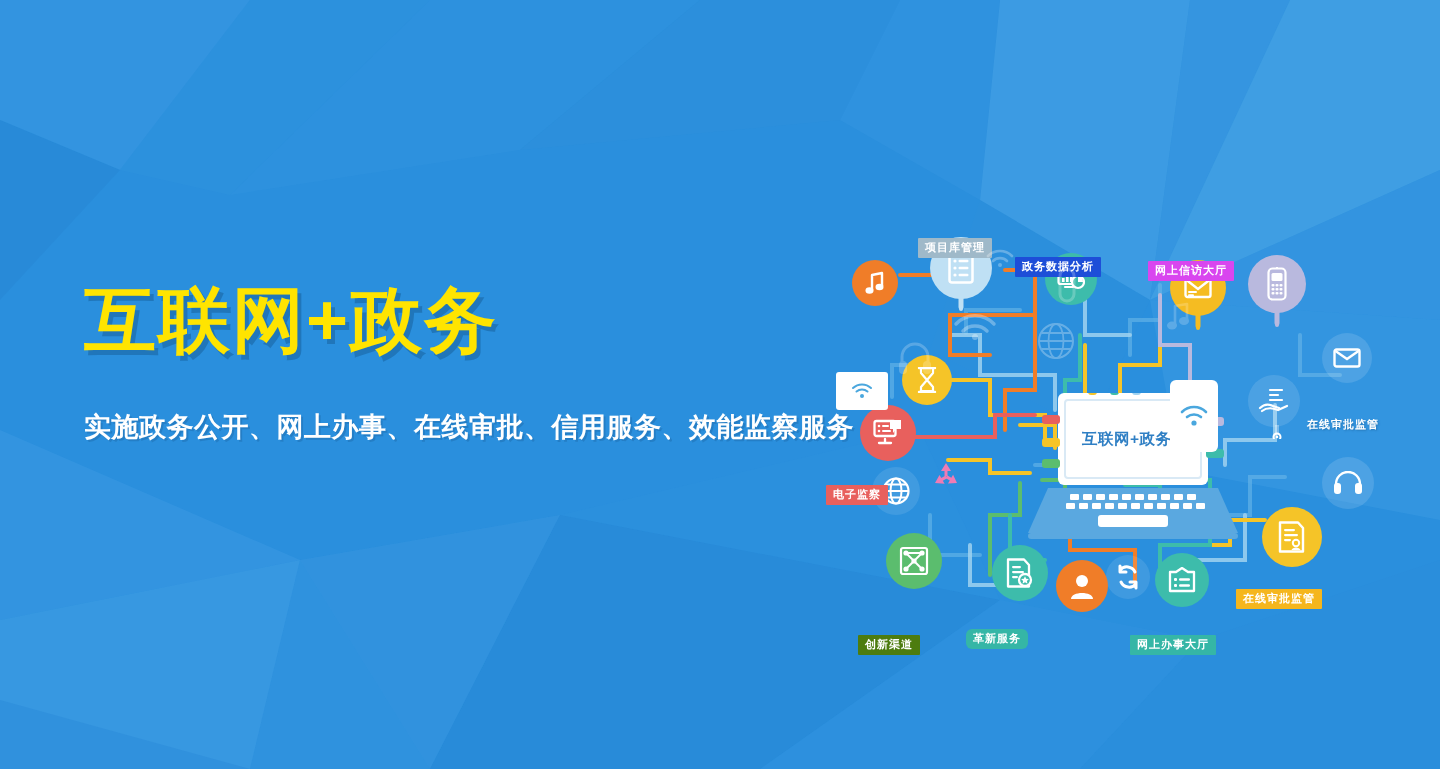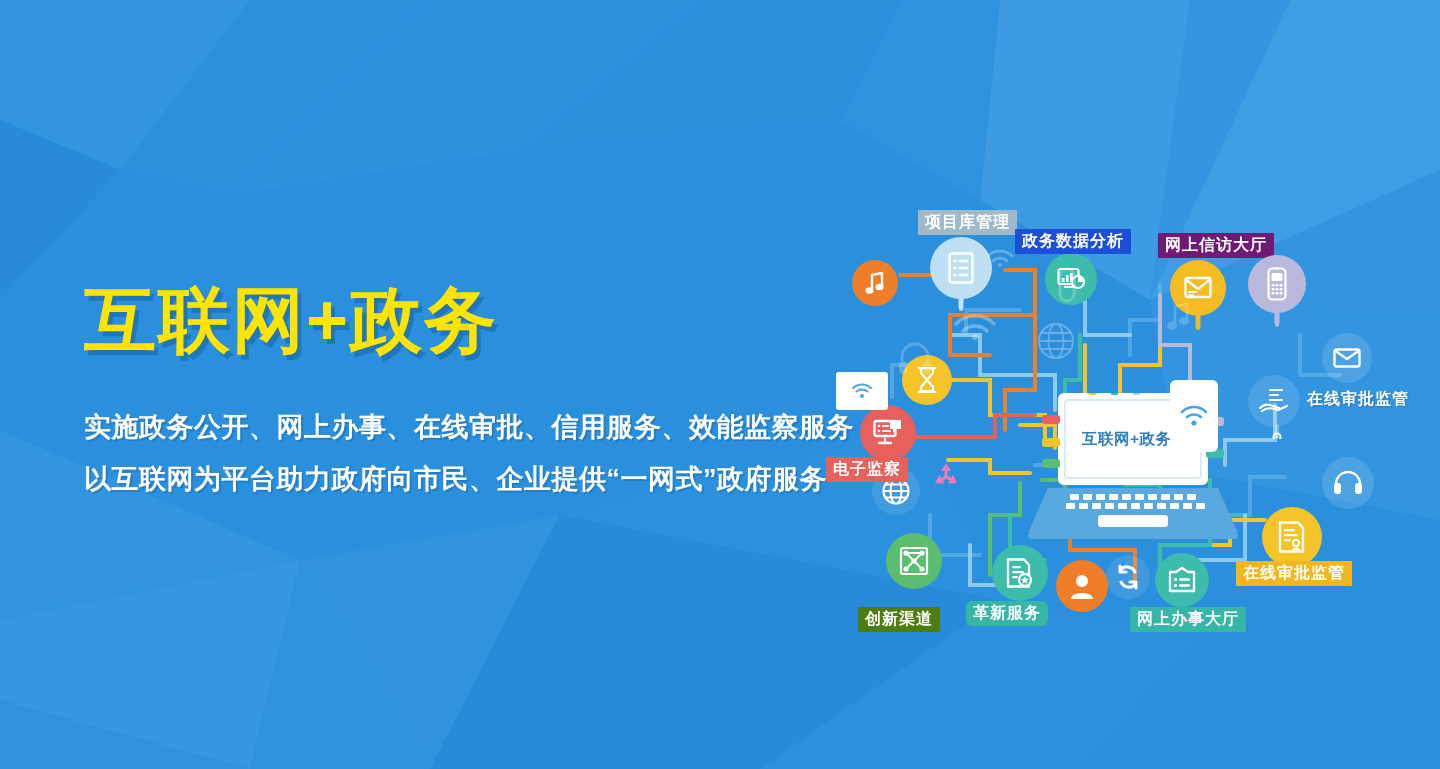--- a/index.html
+++ b/index.html
@@ -28,23 +28,23 @@
   #sub2{margin-top:25px;}
 
   
   #art{position:absolute;left:830px;top:215px;width:600px;height:420px;}
   #wires{position:absolute;inset:0;}
 
   .node{position:absolute;border-radius:50%;display:flex;align-items:center;justify-content:center;}
   .node svg{display:block;}
 
   .tag{
-    position:absolute;font-size:16px;font-weight:700;color:#fff;
+    position:absolute;font-size:11px;font-weight:700;color:#fff;
     padding:3px 7px 4px;white-space:nowrap;letter-spacing:1px;
-    line-height:1.15;border-radius:1px;
+    line-height:1.15;border-radius:1px;margin-top:28px;
   }
   
   #laptop{position:absolute;}
   #screenLabel{
     position:absolute;font-size:15.5px;font-weight:700;color:#2f7fc4;
     letter-spacing:.5px;white-space:nowrap;
   }
 </style>
 </head>
 <body>
@@ -76,21 +76,20 @@
       <polygon points="1200,640 1440,560 1440,769 1080,769" fill="#2b8cdb" opacity=".35"></polygon>
       <polygon points="0,700 250,769 0,769" fill="#2a8ad9" opacity=".5"></polygon>
       <polygon points="560,515 920,430 1000,600" fill="#2f93de" opacity=".25"></polygon>
       <polygon points="300,560 560,515 430,769" fill="#3a98e1" opacity=".2"></polygon>
     </g>
   </svg>
 
   <div id="copy">
     <div id="title">互联网+政务</div>
     <div id="sub1" class="sub">实施政务公开、网上办事、在线审批、信用服务、效能监察服务</div>
-    <div id="sub2" class="sub">以互联网为平台助力政府向市民、企业提供“一网式”政府服务</div>
   </div>
 
   <div id="art">
 
     <svg id="wires" viewBox="0 0 600 420" preserveAspectRatio="none" fill="none" stroke-linecap="round">
       <g stroke-width="4">
 
         <g stroke="#6fbbea" opacity=".55">
           <path d="M62 182 L62 150 L110 150"></path>
           <path d="M136 118 L136 95 L190 95"></path>
@@ -253,21 +252,21 @@
     <div class="node" style="left:340px;top:45px;width:56px;height:56px;background:#f5bc22;">
       <svg width="28" height="24" viewBox="0 0 28 24">
         <rect x="1.5" y="2" width="25" height="19" rx="2" fill="none" stroke="#fff" stroke-width="2.4"></rect>
         <path d="M2.5 4 L14 13 L25.5 4" fill="none" stroke="#fff" stroke-width="2.4"></path>
         <g fill="#fff">
             <rect x="4" y="15" width="9" height="2" rx="1"></rect>
             <rect x="4" y="18.3" width="6" height="2" rx="1"></rect>
           </g>
       </svg>
     </div>
-    <div class="tag" style="left:328px;top:18px;background:#701a75;">网上信访大厅</div>
+    <div class="tag" style="left:318px;top:18px;background:#d946ef;">网上信访大厅</div>
     <svg style="position:absolute;left:363px;top:99px;" width="10" height="16">
         <path d="M5 0 L5 12" stroke="#f5bc22" stroke-width="5" stroke-linecap="round"></path>
         <circle cx="5" cy="14" r="2" fill="#f5bc22"></circle>
       </svg>
 
     <div class="node" style="left:418px;top:40px;width:58px;height:58px;background:#b9b9de;">
       <svg width="20" height="34" viewBox="0 0 20 34">
         <rect x="1.5" y="1.5" width="17" height="31" rx="4" fill="none" stroke="#fff" stroke-width="2.2"></rect>
         <rect x="4.5" y="6" width="11" height="8" rx="1.5" fill="#fff"></rect>
         <g fill="#fff">

